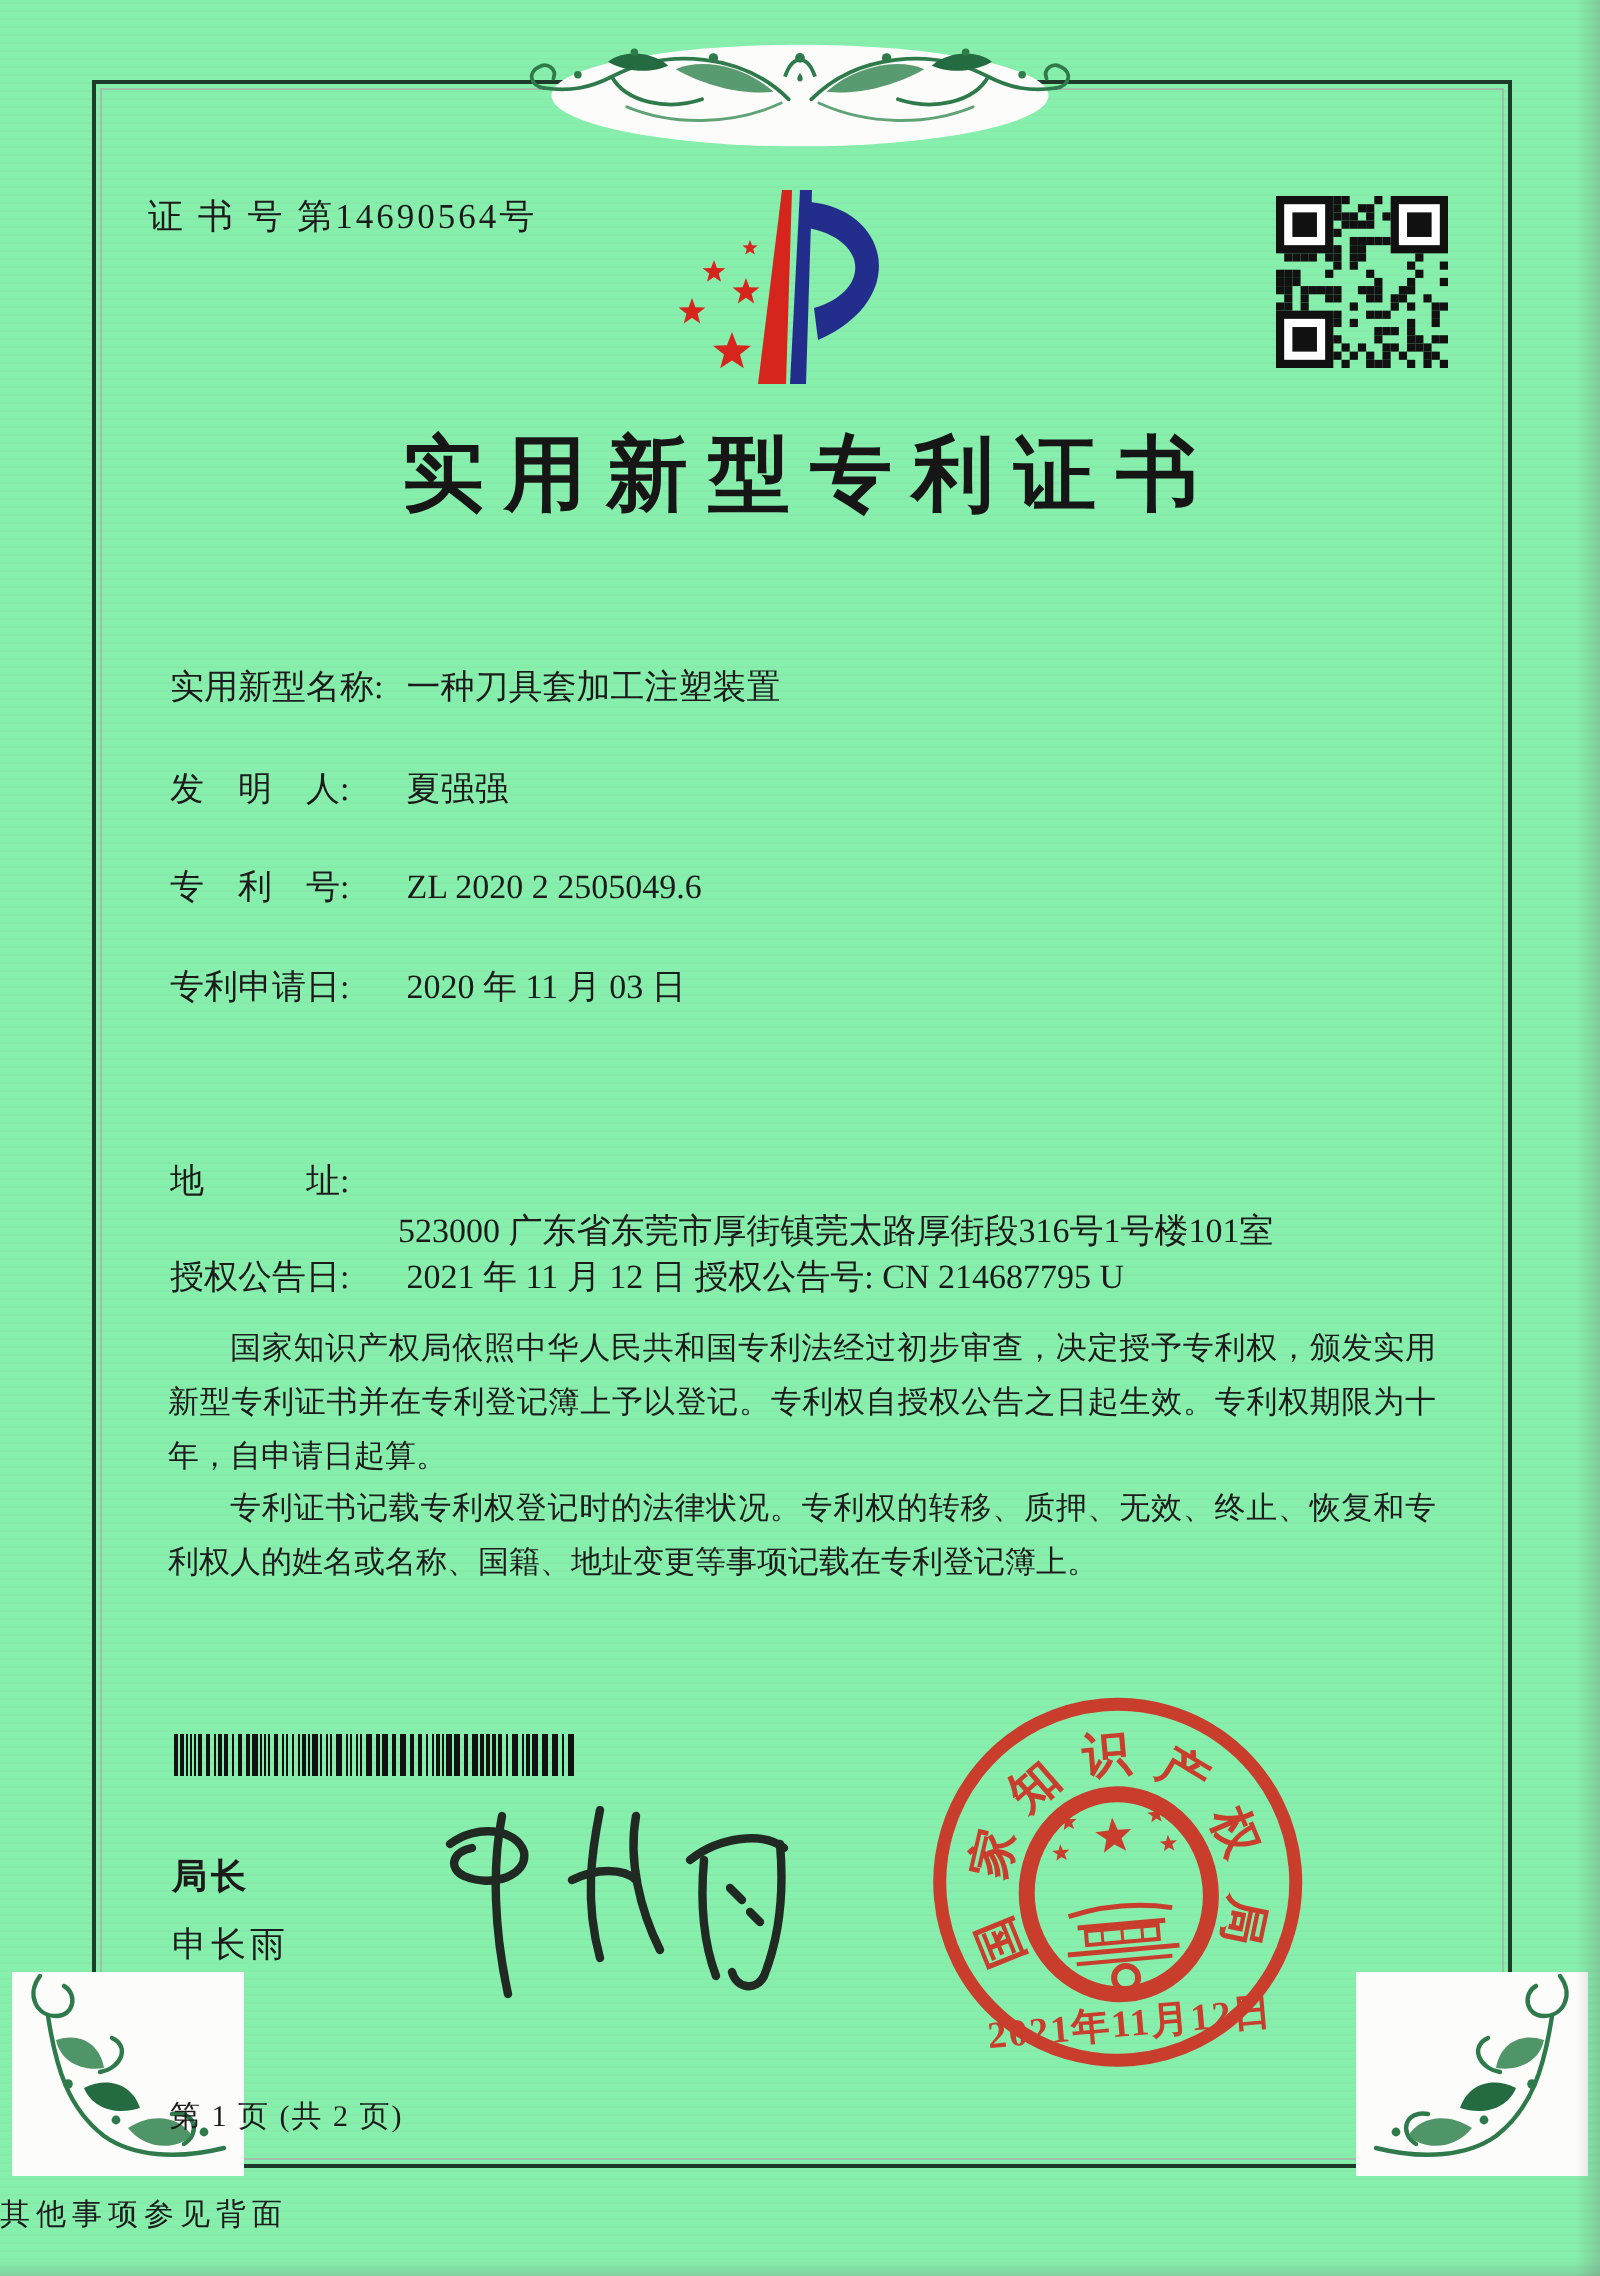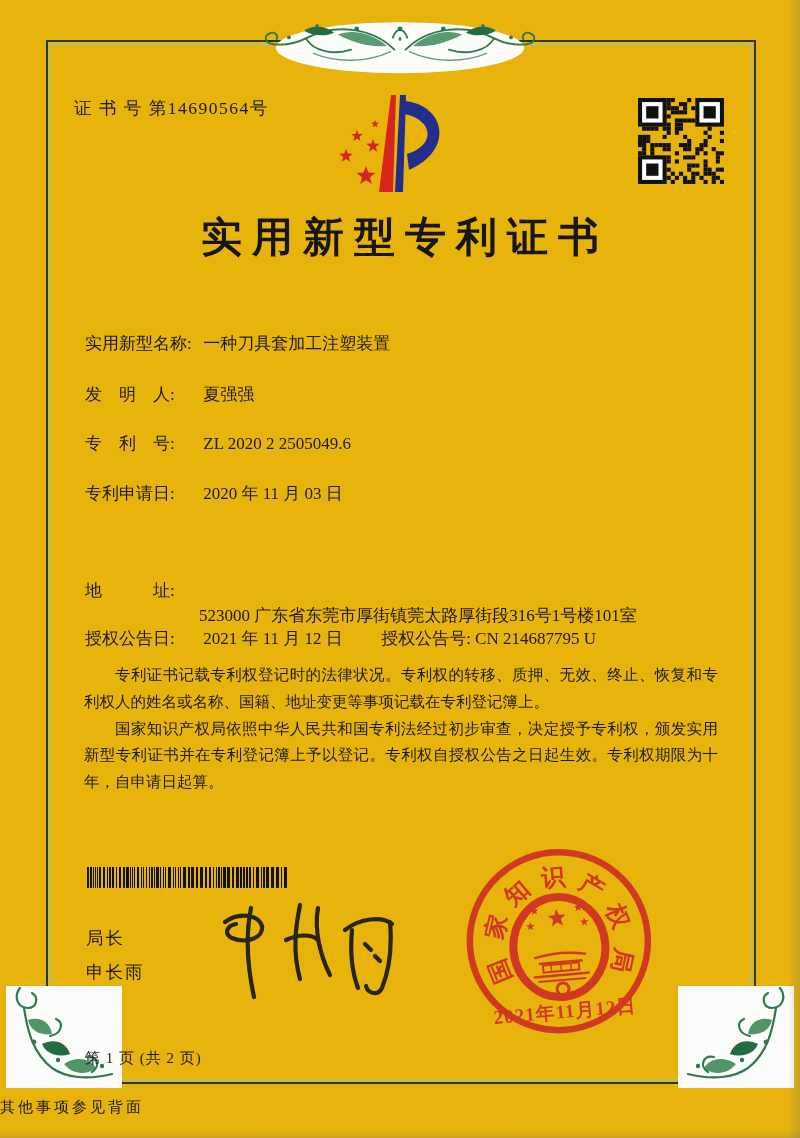--- a/index.html
+++ b/index.html
@@ -2,21 +2,21 @@
 <html><head>
 <meta charset="utf-8">
 <style>
   html,body{margin:0;padding:0;}
   body{
     width:800px;height:1138px;position:relative;overflow:hidden;
     background:#f0f1ec;
     font-family:"Liberation Serif","DejaVu Serif",serif;
     color:#1b1b1b;
   }
-  .paper{position:absolute;inset:0;background:#eab308;}
+  .paper{position:absolute;inset:0;background:#86efac;}
   .paper::before{content:"";position:absolute;inset:0;pointer-events:none;
     background:repeating-linear-gradient(0deg,rgba(140,190,160,.10) 0 1px,rgba(255,255,255,0) 1px 4px);}
   .photo-edge-right{position:absolute;top:0;right:0;width:12px;height:100%;
     background:linear-gradient(to right,rgba(0,0,0,0),rgba(110,115,108,.28));}
   .photo-edge-bottom{position:absolute;left:0;bottom:0;width:100%;height:8px;
     background:linear-gradient(to bottom,rgba(0,0,0,0),rgba(110,115,108,.22));}
 
   .frame-outer{position:absolute;left:46px;top:40px;width:706px;height:1040px;
     border:2px solid #1e3a29;}
   .frame-inner{position:absolute;inset:2px;border:1px solid #9fc0a8;}
@@ -31,29 +31,29 @@
   .qr{position:absolute;left:638px;top:98px;}
 
   .cert-title{position:absolute;left:0;top:210px;width:100%;text-align:center;
     font-size:41px;font-weight:700;letter-spacing:10px;text-indent:10px;color:#161616;}
 
   .field-row{position:absolute;left:85px;font-size:17px;white-space:nowrap;}
   .field-label{display:inline-block;width:110px;}
   .field-value{margin-left:4px;}
   .field-row.addr{white-space:normal;}
   .addr .field-value{display:inline-block;width:522px;vertical-align:top;line-height:25px;margin-top:24px;}
-  .grant-pair{margin-left:34px;}
+  .grant-pair{}
 
   .body-text{position:absolute;left:84px;top:662px;width:634px;
     font-size:15.5px;line-height:1.73;text-align:justify;font-weight:500;color:#1c1c1c;}
   .body-text p{margin:0;text-indent:2em;}
 
   .barcode{position:absolute;left:87px;top:867px;}
 
-  .director-title{position:absolute;left:86px;top:926px;font-size:17.5px;letter-spacing:2px;}
+  .director-title{position:absolute;left:86px;top:926px;font-size:17.5px;letter-spacing:2px;font-weight:bold;}
   .director-name{position:absolute;left:86px;top:960px;font-size:17.5px;letter-spacing:2px;}
   .signature{position:absolute;left:193px;top:893px;}
 
   .seal{position:absolute;left:450px;top:846px;width:222px;height:216px;
     transform:rotate(-5deg);opacity:.93;}
 
   .footer-page{position:absolute;left:85px;top:1049px;width:520px;text-align:left;
     font-size:15px;letter-spacing:1px;}
   .back-note{position:absolute;left:0;top:1098px;width:100%;text-align:left;
     font-size:15px;letter-spacing:3px;font-weight:500;}
@@ -284,22 +284,22 @@
   <div class="field-row" style="top:627px">
     <span class="field-label">授权公告日:</span>
     <span class="field-value">2021 年 11 月 12 日</span>
     <span class="grant-pair">
       <span>授权公告号:</span>
       <span>CN 214687795 U</span>
     </span>
   </div>
 
   <div class="body-text">
+    <p>国家知识产权局依照中华人民共和国专利法经过初步审查，决定授予专利权，颁发实用新型专利证书并在专利登记簿上予以登记。专利权自授权公告之日起生效。专利权期限为十年，自申请日起算。</p>
     <p>专利证书记载专利权登记时的法律状况。专利权的转移、质押、无效、终止、恢复和专利权人的姓名或名称、国籍、地址变更等事项记载在专利登记簿上。</p>
-    <p>国家知识产权局依照中华人民共和国专利法经过初步审查，决定授予专利权，颁发实用新型专利证书并在专利登记簿上予以登记。专利权自授权公告之日起生效。专利权期限为十年，自申请日起算。</p>
   </div>
 
   <svg class="barcode" width="204" height="21" viewBox="0 0 204 21" id="barcode-svg">
       <rect x="0" y="0" width="2" height="21" fill="#111"></rect>
       <rect x="3" y="0" width="2" height="21" fill="#111"></rect>
       <rect x="6" y="0" width="1" height="21" fill="#111"></rect>
       <rect x="8" y="0" width="1" height="21" fill="#111"></rect>
       <rect x="10" y="0" width="1" height="21" fill="#111"></rect>
       <rect x="12" y="0" width="2" height="21" fill="#111"></rect>
       <rect x="16" y="0" width="2" height="21" fill="#111"></rect>

